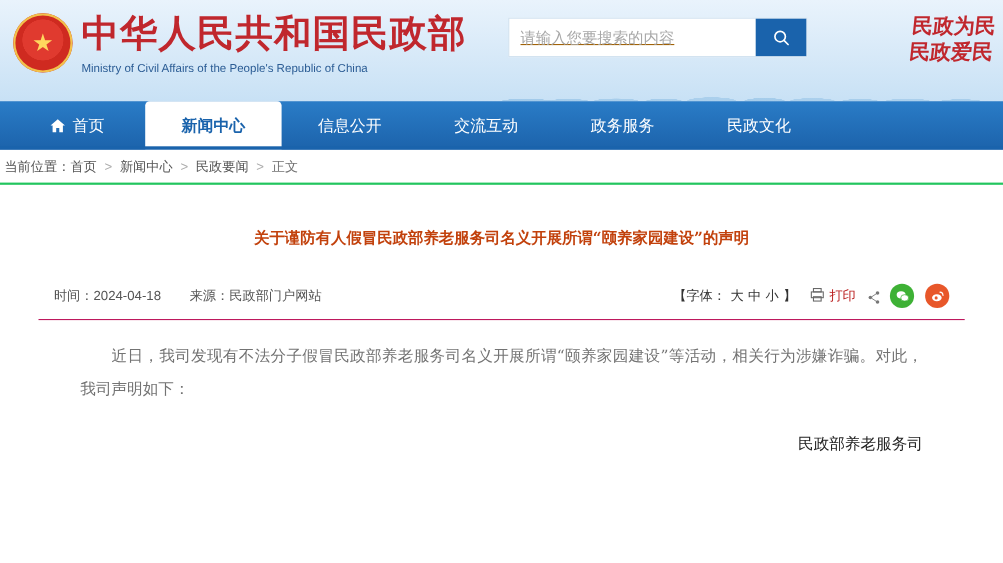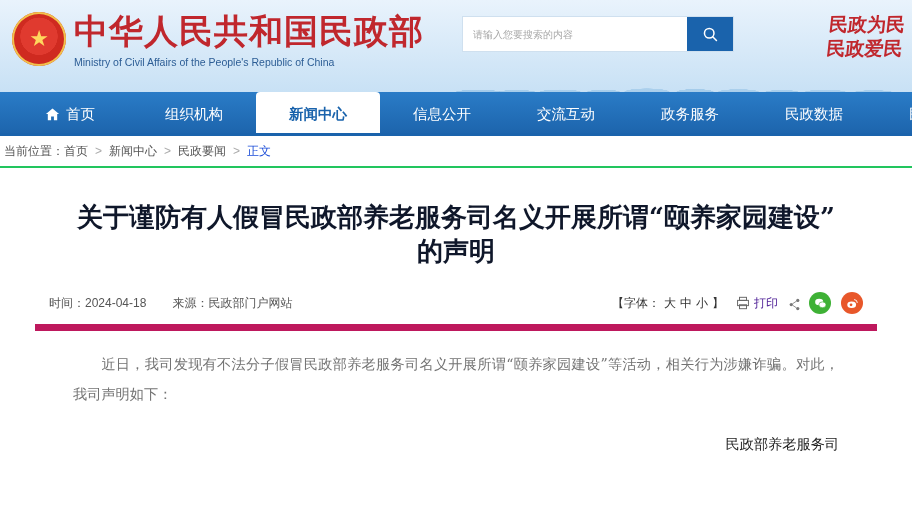--- a/index.html
+++ b/index.html
@@ -88,24 +88,25 @@
     display: flex;
     background: #ffffff;
     border: 1px solid #cfe0ef;
     box-sizing: border-box;
   }
   .search-input {
     flex: 1;
     border: 0;
     outline: none;
     padding: 0 10px;
-    font-size: 10px;
+    font-size: 14px;
     color: #a16207;
     font-family: "Liberation Sans", sans-serif;
     background: transparent;
+    text-decoration: underline;
   }
   .search-input::placeholder { color: #a8a8a8; }
   .search-btn {
     width: 46px;
     background: #1a63ac;
     border: 0;
     color: #fff;
     cursor: pointer;
     display: flex;
     align-items: center;
@@ -169,60 +170,59 @@
     height: 30px;
     display: flex;
     align-items: center;
     font-size: 12px;
     color: #555;
     padding-left: 4px;
     border-bottom: 2px solid #22c55e;
   }
   .crumb a { color: #555; text-decoration: none; cursor: pointer; }
   .crumb .sep { color: #aaa; margin: 0 7px; }
-  .crumb .cur { color: #1d4ed8; }
+  .crumb .cur { color: #737373; }
 
   
   .article {
     width: 842px;
     margin: 0 auto;
     padding-top: 4px;
     position: relative;
   }
   .doc-title {
     text-align: center;
     font-family: "DejaVu Serif", "Liberation Serif", serif;
     font-weight: bold;
-    font-size: 26px;
-    color: #0f172a;
+    font-size: 14px;
+    color: #c2410c;
     line-height: 34px;
     padding: 28px 40px 18px 40px;
   }
   .meta-row {
     display: flex;
     align-items: center;
     font-size: 12px;
     color: #555;
     padding: 6px 14px 10px 14px;
-    border-bottom: 7px solid #be185d;
+    border-bottom: 1px solid #be185d;
   }
   .meta-left { display: flex; gap: 26px; }
   .meta-right {
     margin-left: auto;
     display: flex;
     align-items: center;
     gap: 10px;
   }
   .font-size-ctl { color: #333; }
   .font-size-ctl span { margin: 0 2px; cursor: pointer; }
   .print {
     display: flex;
-    align-items: center;
     gap: 4px;
-    color: #4c1d95;
+    color: #b91c1c;
     cursor: pointer;
   }
   .share-dot {
     width: 11px; height: 11px;
     display: inline-block;
     color: #777;
     cursor: pointer;
   }
   .sns {
     width: 22px; height: 22px;
@@ -287,37 +287,31 @@
 
 <div class="nav">
   <div class="nav-item home">
     <span class="home-icon">
       <svg width="15" height="15" viewBox="0 0 16 16">
         <path d="M8 1.5 L15 7.5 L13 7.5 L13 14 L9.5 14 L9.5 10 L6.5 10 L6.5 14 L3 14 L3 7.5 L1 7.5 Z" fill="#ffffff"></path>
       </svg>
     </span>
     <span>首页</span>
   </div>
-  <div class="nav-item">
-    <span>组织机构</span>
-  </div>
   <div class="nav-item active">
     <span>新闻中心</span>
   </div>
   <div class="nav-item">
     <span>信息公开</span>
   </div>
   <div class="nav-item">
     <span>交流互动</span>
   </div>
   <div class="nav-item">
     <span>政务服务</span>
-  </div>
-  <div class="nav-item">
-    <span>民政数据</span>
   </div>
   <div class="nav-item">
     <span>民政文化</span>
   </div>
   <div class="nav-underline"></div>
 </div>
 
 <div class="crumb">
   <span>当前位置：</span>
   <a>首页</a>

